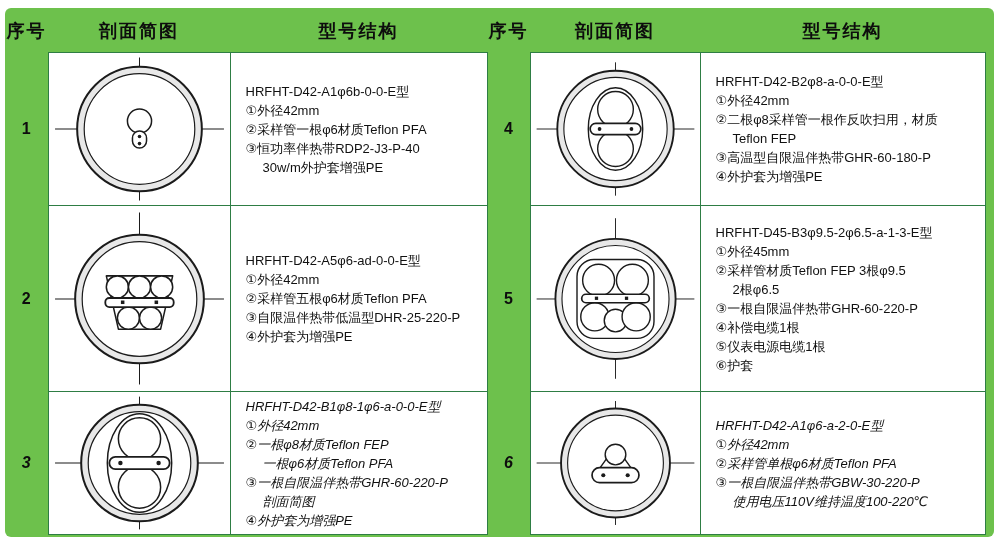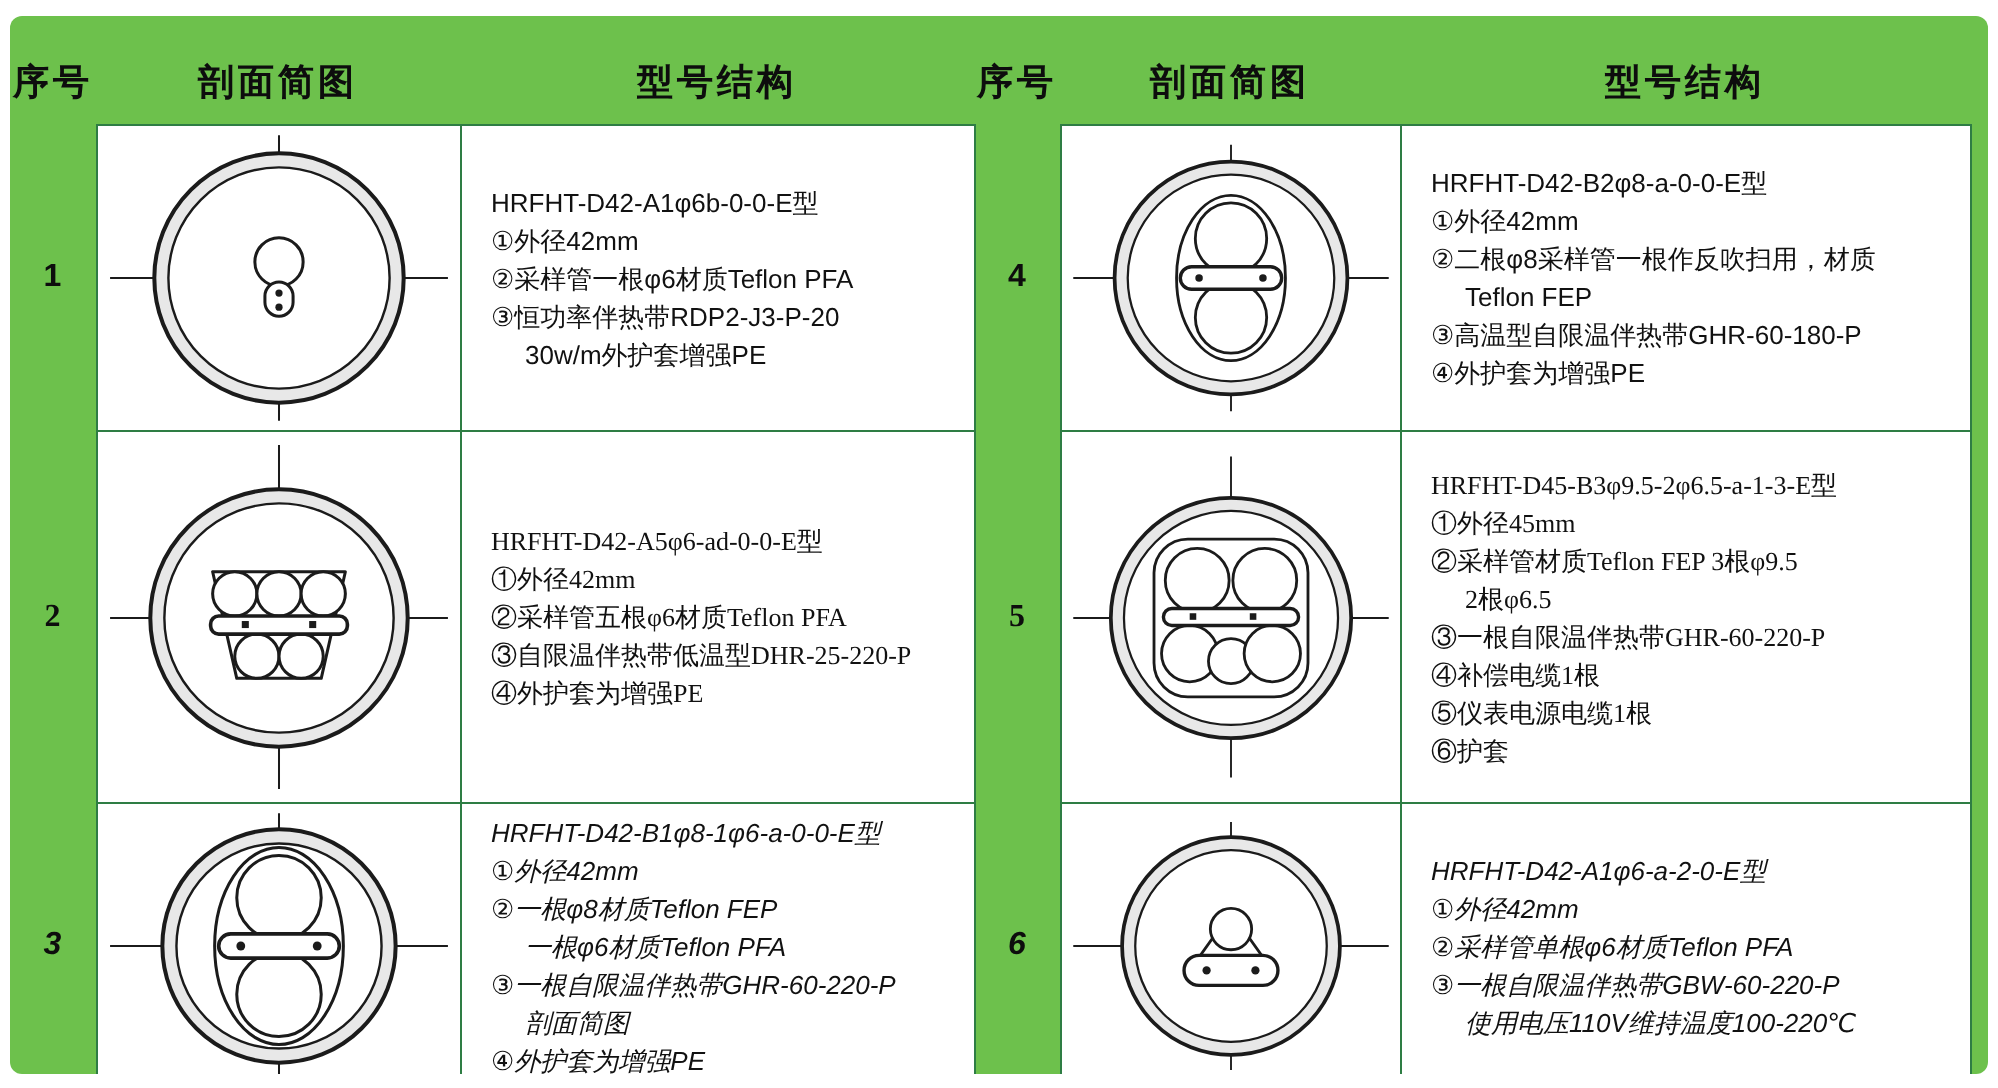--- a/index.html
+++ b/index.html
@@ -1,25 +1,25 @@
 <!DOCTYPE html>
 <html><head>
 <meta charset="utf-8">
 <style>
   html,body{margin:0;padding:0;background:#ffffff;}
   body{width:999px;height:544px;font-family:"Liberation Sans","DejaVu Sans",sans-serif;color:#111;}
   .panel{margin:8px 5px 6px 5px;width:989px;height:529px;background:#6dc14c;border-radius:6px;
-         box-sizing:border-box;padding:12px 9px 8px 0;overflow:hidden;}
+         box-sizing:border-box;padding:2px 9px 8px 0;overflow:hidden;}
   table.grid{border-collapse:collapse;table-layout:fixed;width:980px;}
   th{height:42px;font-size:18px;font-weight:bold;color:#0d0d0d;letter-spacing:2px;text-align:center;padding:0;}
   td{padding:0;vertical-align:middle;}
   td.serial{text-align:center;font-weight:bold;font-size:16px;color:#0d0d0d;border:none;}
   td.cell{background:#fff;border:1.5px solid #2e7d44;}
   tr.rowA td{height:152px;}
-  tr.rowB td{height:185px;font-family:Liberation Serif, serif;}
+  tr.rowB td{height:185px;}
   tr.rowC td{height:142px;font-style:italic;}
   .dwrap{width:100%;height:100%;display:flex;align-items:center;justify-content:center;}
   .dwrap svg{width:100%;height:100%;display:block;}
   .axis{stroke:#1b1b1b;stroke-width:1;}
   .jacket{fill:#e8e8e8;stroke:#1b1b1b;stroke-width:2;}
   .inner{fill:#ffffff;stroke:#1b1b1b;stroke-width:1.2;}
   .tube{fill:#ffffff;stroke:#1b1b1b;stroke-width:1.5;}
   .band{fill:#ffffff;stroke:#1b1b1b;stroke-width:1.8;}
   .dot{fill:#1b1b1b;stroke:none;}
   .mwrap{padding:0 4px 0 15px;}
@@ -64,21 +64,21 @@
         <circle class="dot" cx="90" cy="82.5" r="1.8"></circle>
         <circle class="dot" cx="90" cy="89.5" r="1.8"></circle>
       </svg>
       </div>
     </td>
     <td class="cell">
       <div class="mwrap">
         <div class="mtitle">HRFHT-D42-A1φ6b-0-0-E型</div>
         <div class="mline">①外径42mm</div>
         <div class="mline">②采样管一根φ6材质Teflon PFA</div>
-        <div class="mline">③恒功率伴热带RDP2-J3-P-20</div>
+        <div class="mline">③恒功率伴热带RDP2-J3-P-40</div>
         <div class="mline ind">30w/m外护套增强PE</div>
       </div>
     </td>
     <td class="serial"><span>4</span></td>
     <td class="cell">
       <div class="dwrap">
       <svg viewBox="0 0 180 150" preserveAspectRatio="xMidYMid meet">
         <line class="axis" x1="6" y1="75" x2="174" y2="75"></line>
         <line class="axis" x1="90" y1="4" x2="90" y2="146"></line>
         <circle class="jacket" cx="90" cy="75" r="62"></circle>
@@ -211,20 +211,20 @@
         <circle class="dot" cx="77" cy="83" r="2.2"></circle>
         <circle class="dot" cx="103" cy="83" r="2.2"></circle>
       </svg>
       </div>
     </td>
     <td class="cell">
       <div class="mwrap">
         <div class="mtitle">HRFHT-D42-A1φ6-a-2-0-E型</div>
         <div class="mline">①外径42mm</div>
         <div class="mline">②采样管单根φ6材质Teflon  PFA</div>
-        <div class="mline">③一根自限温伴热带GBW-60-220-P</div>
+        <div class="mline">③一根自限温伴热带GBW-30-220-P</div>
         <div class="mline ind">使用电压110V维持温度100-220℃</div>
       </div>
     </td>
   </tr>
 </tbody>
     </table>
 </div>
 
 </body></html>

